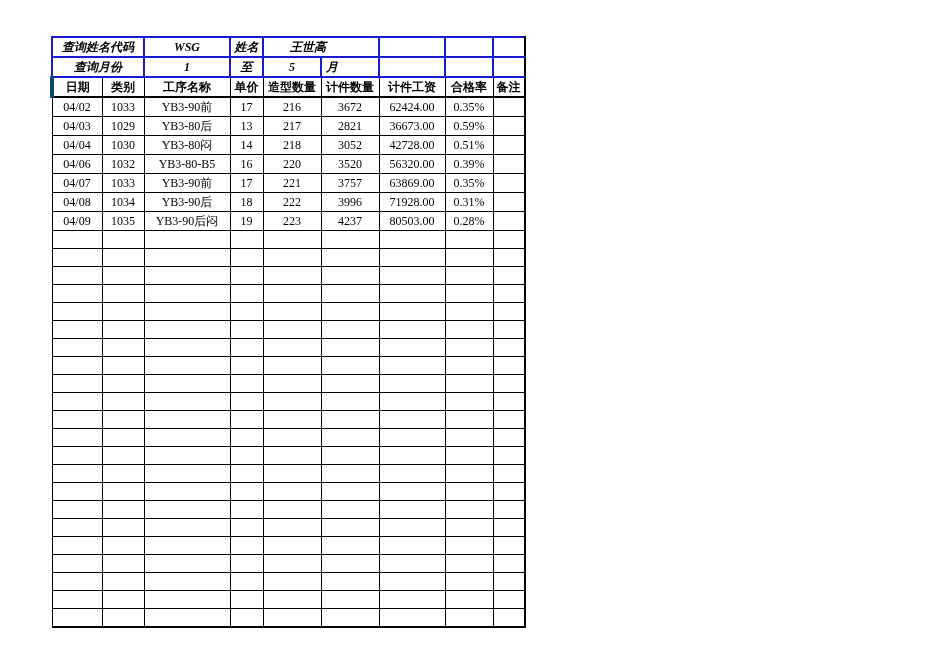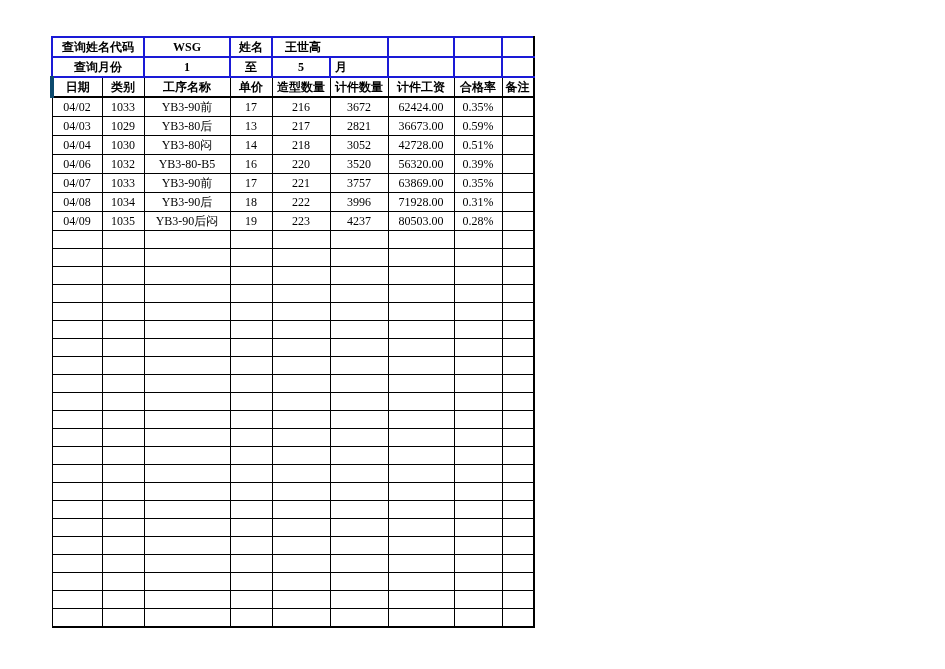--- a/index.html
+++ b/index.html
@@ -32,32 +32,33 @@
       vertical-align: middle;
       text-align: center;
       font-family: "SimSun", "宋体", serif;
       overflow: hidden;
       white-space: nowrap;
     }
     
     .c0 { width: 50px; }   
     .c1 { width: 42px; margin-left: 8px; }   
     .c2 { width: 86px; }   
-    .c3 { width: 42px; }   
+    .c3 { width: 33px; }   
     .c4 { width: 58px; }   
     .c5 { width: 58px; }   
     .c6 { width: 66px; }   
     .c7 { width: 48px; }   
     .c8 { width: 26px; }   
 
     
     .blue-box td {
       border: 2px solid #1a1ad6;
       font-weight: bold;
       text-align: center;
+      font-style: italic;
     }
     
     .red-val {
       color: #000000;
       font-weight: bold;
       text-align: center;
     }
     .bold-center {
       font-weight: bold;
       text-align: center;
@@ -89,21 +90,21 @@
 <body>
 
 <div class="page">
   <table class="sheet">
 
     <tbody>
         <tr class="blue-box">
       <td class="c0 bold-center" colspan="2">查询姓名代码</td>
       <td class="c2 red-val">WSG</td>
       <td class="c3 bold-center">姓名</td>
-      <td class="c4 bold-center" colspan="2" style="text-align:left;padding-left:12px;">王世高</td>
+      <td class="c4 bold-center" colspan="2" style="text-align:left;padding-left:26px;">王世高</td>
       <td class="c6"></td>
       <td class="c7"></td>
       <td class="c8"></td>
     </tr>
 
     <tr class="blue-box">
       <td class="c0 bold-center" colspan="2">查询月份</td>
       <td class="c2 red-val">1</td>
       <td class="c3 bold-center">至</td>
       <td class="c4 red-val">5</td>

